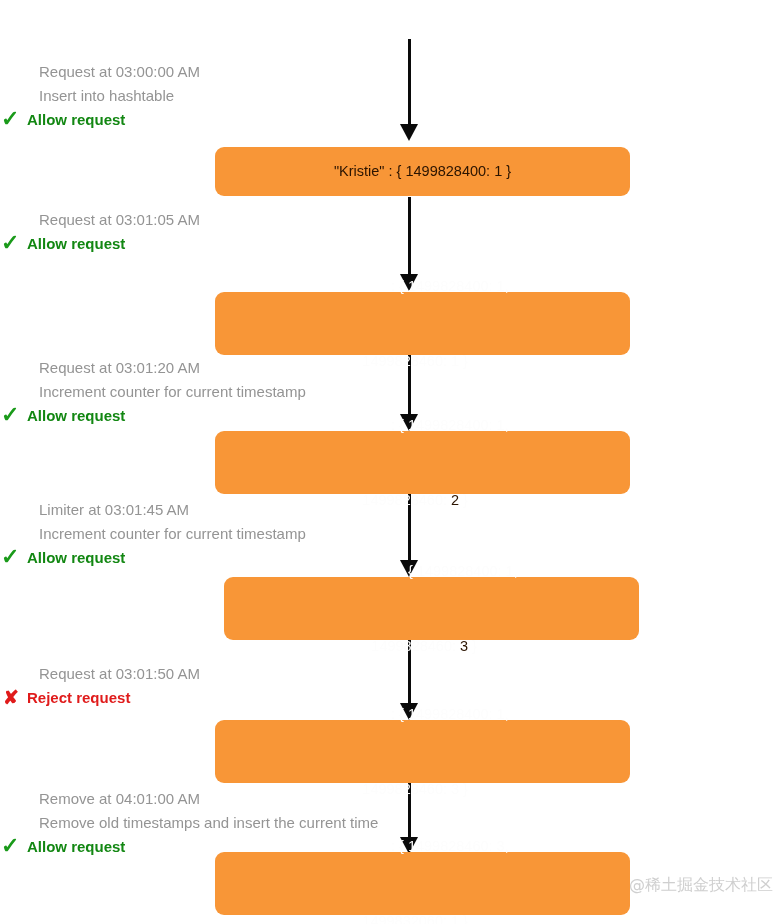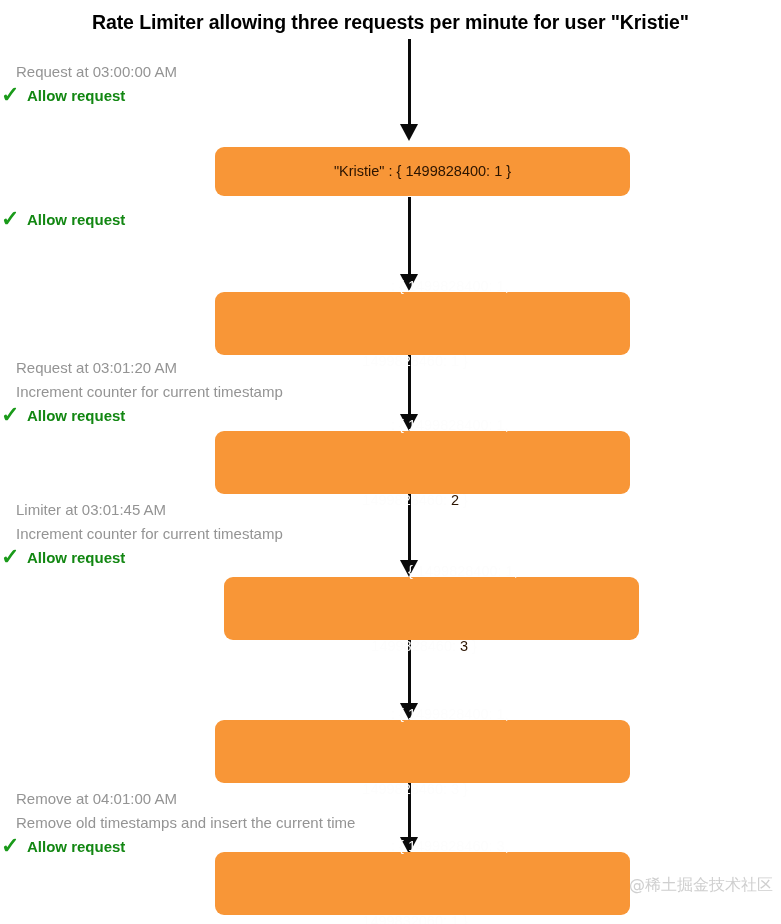--- a/index.html
+++ b/index.html
@@ -37,21 +37,21 @@
   .step-block {
     position: absolute;
     left: 0;
     width: 420px;
   }
   .step-line {
     font-size: 15px;
     color: #949494;
     line-height: 24px;
     white-space: nowrap;
-    padding-left: 16px;
+    padding-left: 39px;
   }
   .step-verdict {
     font-size: 15px;
     font-weight: bold;
     line-height: 24px;
     white-space: nowrap;
     position: relative;
     padding-left: 27px;
   }
   .step-verdict .mark {
@@ -125,31 +125,32 @@
     color: #cfcfcf;
     white-space: nowrap;
     font-family: "DejaVu Sans", sans-serif;
   }
 </style>
 </head>
 <body>
 
 <div id="canvas">
 
-  <div id="diagram-title">Rate Limiter allowing three requests per minute for user "Kristie"</div>
 
   <div class="step-block" style="top:60px">
     <div class="step-line">Request at 03:00:00 AM</div>
+    <div class="step-line">Insert into hashtable</div>
     <div class="step-verdict verdict-allow">
       <span class="mark">✓</span>
       <span>Allow request</span>
     </div>
   </div>
 
   <div class="step-block" style="top:208px">
+    <div class="step-line">Request at 03:01:05 AM</div>
     <div class="step-verdict verdict-allow">
       <span class="mark">✓</span>
       <span>Allow request</span>
     </div>
   </div>
 
   <div class="step-block" style="top:356px">
     <div class="step-line">Request at 03:01:20 AM</div>
     <div class="step-line">Increment counter for current timestamp</div>
     <div class="step-verdict verdict-allow">
@@ -160,20 +161,27 @@
 
   <div class="step-block" style="top:498px">
     <div class="step-line">Limiter at 03:01:45 AM</div>
     <div class="step-line">Increment counter for current timestamp</div>
     <div class="step-verdict verdict-allow">
       <span class="mark">✓</span>
       <span>Allow request</span>
     </div>
   </div>
 
+  <div class="step-block" style="top:662px">
+    <div class="step-line">Request at 03:01:50 AM</div>
+    <div class="step-verdict verdict-reject">
+      <span class="mark">✘</span>
+      <span>Reject request</span>
+    </div>
+  </div>
 
   <div class="step-block" style="top:787px">
     <div class="step-line">Remove at 04:01:00 AM</div>
     <div class="step-line">Remove old timestamps and insert the current time</div>
     <div class="step-verdict verdict-allow">
       <span class="mark">✓</span>
       <span>Allow request</span>
     </div>
   </div>
 

